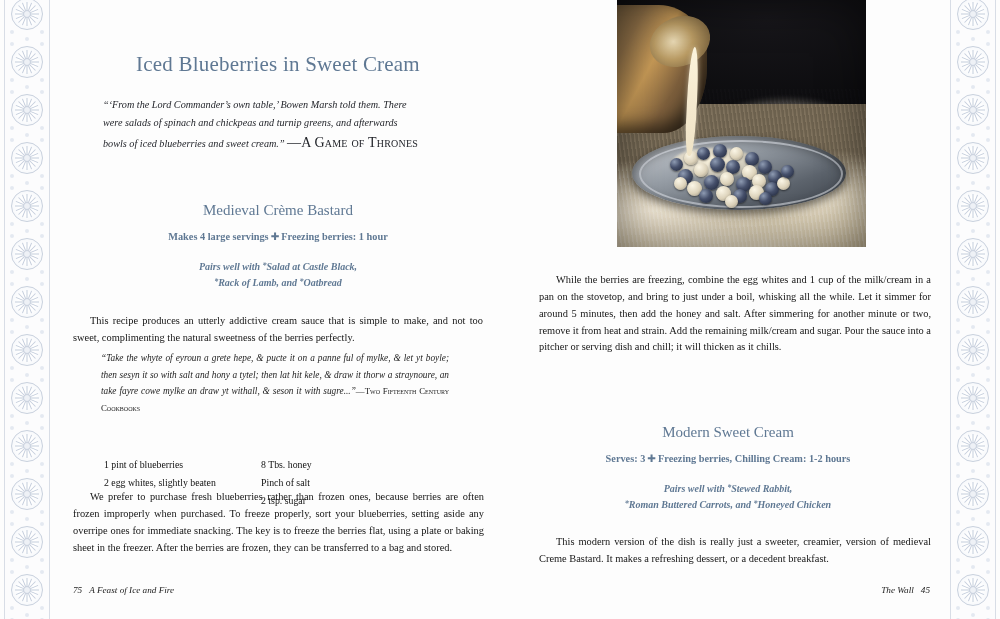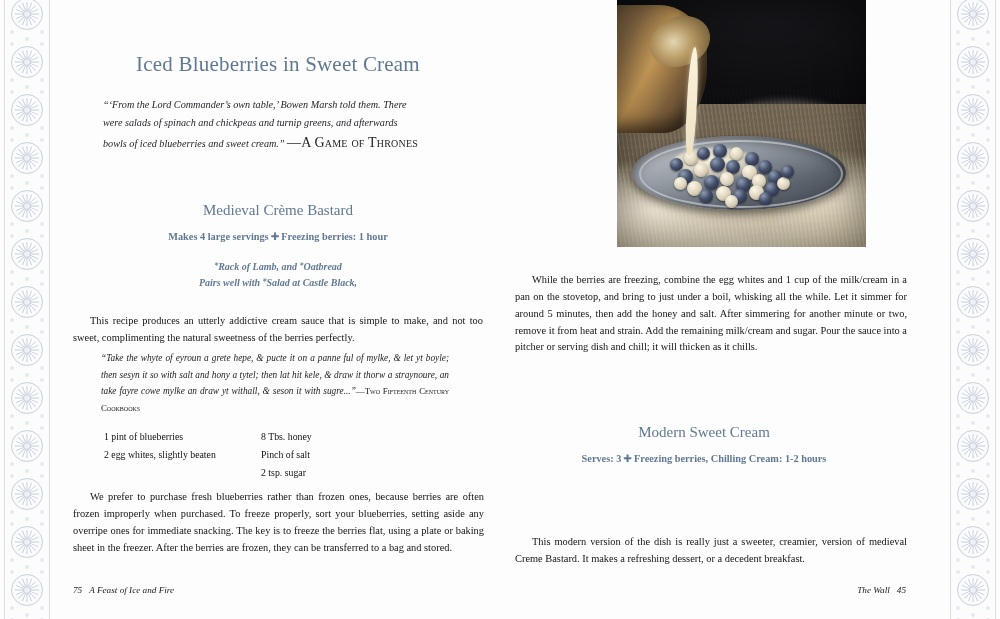--- a/index.html
+++ b/index.html
@@ -91,21 +91,21 @@
   .rosette .dot.br { right: 3px; bottom: 4px; }
   .rosette .dot.mt { left: 50%; margin-left:-2px; top: -1px; }
 
   
   .page {
     position: absolute;
     top: 0;
     height: 619px;
   }
   .page.left  { left: 56px;  width: 444px; }
-  .page.right { left: 488px; width: 432px; }
+  .page.right { left: 512px; width: 432px; }
 
   
   .recipe-title {
     position: absolute;
     left: 0; right: 0;
     top: 52px;
     text-align: center;
     font-size: 21px;
     color: #5f7893;
     letter-spacing: 0.2px;
@@ -175,21 +175,21 @@
     font-variant: small-caps;
     font-size: 8.8px;
   }
 
   .ingredients {
     display: flex;
     font-size: 9.8px;
     line-height: 1.82;
     color: #111;
   }
-  .ing-col { flex: 0 0 auto; }
+  .ing-col { flex: 0 0 auto; margin-top: 28px; }
   .ing-col.first { width: 157px; }
 
   .folio {
     position: absolute;
     bottom: 24px;
     font-size: 9.2px;
     font-style: italic;
     color: #222;
   }
   .folio .num { font-style: italic; }
@@ -799,24 +799,24 @@
 
     <div style="position:absolute; left:0; right:0; top:202px;">
       <div class="sub-recipe-title">Medieval Crème Bastard</div>
 
       <div class="meta-line" style="margin-top:10px;">
         <span>Makes 4 large servings</span><span class="plus">✚</span><span>Freezing berries: 1 hour</span>
       </div>
 
       <div class="pairs" style="margin-top:14px;">
         <div>
+          <span>Pairs well with </span><span class="star">*</span><span>Salad at Castle Black,</span>
+        </div>
+        <div>
           <span class="star">*</span><span>Rack of Lamb, and </span><span class="star">*</span><span>Oatbread</span>
-        </div>
-        <div>
-          <span>Pairs well with </span><span class="star">*</span><span>Salad at Castle Black,</span>
         </div>
       </div>
     </div>
 
     <p class="body indent" style="position:absolute; left:17px; width:410px; top:313px;">This recipe produces an utterly addictive cream sauce that is simple to make, and not too sweet, complimenting the natural sweetness of the berries perfectly.</p>
 
     <div class="medieval-quote" style="position:absolute; left:45px; width:348px; top:350px;">
       <span>“Take the whyte of eyroun a grete hepe, &amp; pucte it on a panne ful of mylke, &amp; let yt boyle; then sesyn it so with salt and hony a tytel; then lat hit kele, &amp; draw it thorw a straynoure, an take fayre cowe mylke an draw yt withall, &amp; seson it with sugre...”</span><span class="src">—Two Fifteenth Century Cookbooks</span>
     </div>
 
@@ -888,20 +888,28 @@
     <p class="body indent" style="position:absolute; left:27px; width:392px; top:272px;">While the berries are freezing, combine the egg whites and 1 cup of the milk/cream in a pan on the stovetop, and bring to just under a boil, whisking all the while.  Let it simmer for around 5 minutes, then add the honey and salt.  After simmering for another minute or two, remove it from heat and strain.  Add the remaining milk/cream and sugar.  Pour the sauce into a pitcher or serving dish and chill; it will thicken as it chills.</p>
 
 
     <div style="position:absolute; left:0; right:0; top:424px;">
       <div class="sub-recipe-title">Modern Sweet Cream</div>
 
       <div class="meta-line" style="margin-top:10px;">
         <span>Serves: 3</span><span class="plus">✚</span><span>Freezing berries, Chilling Cream: 1-2 hours</span>
       </div>
 
+      <div class="pairs" style="margin-top:14px;">
+        <div>
+          <span>Pairs well with </span><span class="star">*</span><span>Stewed Rabbit,</span>
+        </div>
+        <div>
+          <span class="star">*</span><span>Roman Buttered Carrots, and </span><span class="star">*</span><span>Honeyed Chicken</span>
+        </div>
+      </div>
     </div>
 
     <p class="body indent" style="position:absolute; left:27px; width:392px; top:534px;">This modern version of the dish is really just a sweeter, creamier, version of medieval Creme Bastard. It makes a refreshing dessert, or a decedent breakfast.</p>
 
     <div class="folio righty">
       <span>The Wall</span><span class="gap"></span><span class="num">45</span>
     </div>
   </div>
 
 </div>

